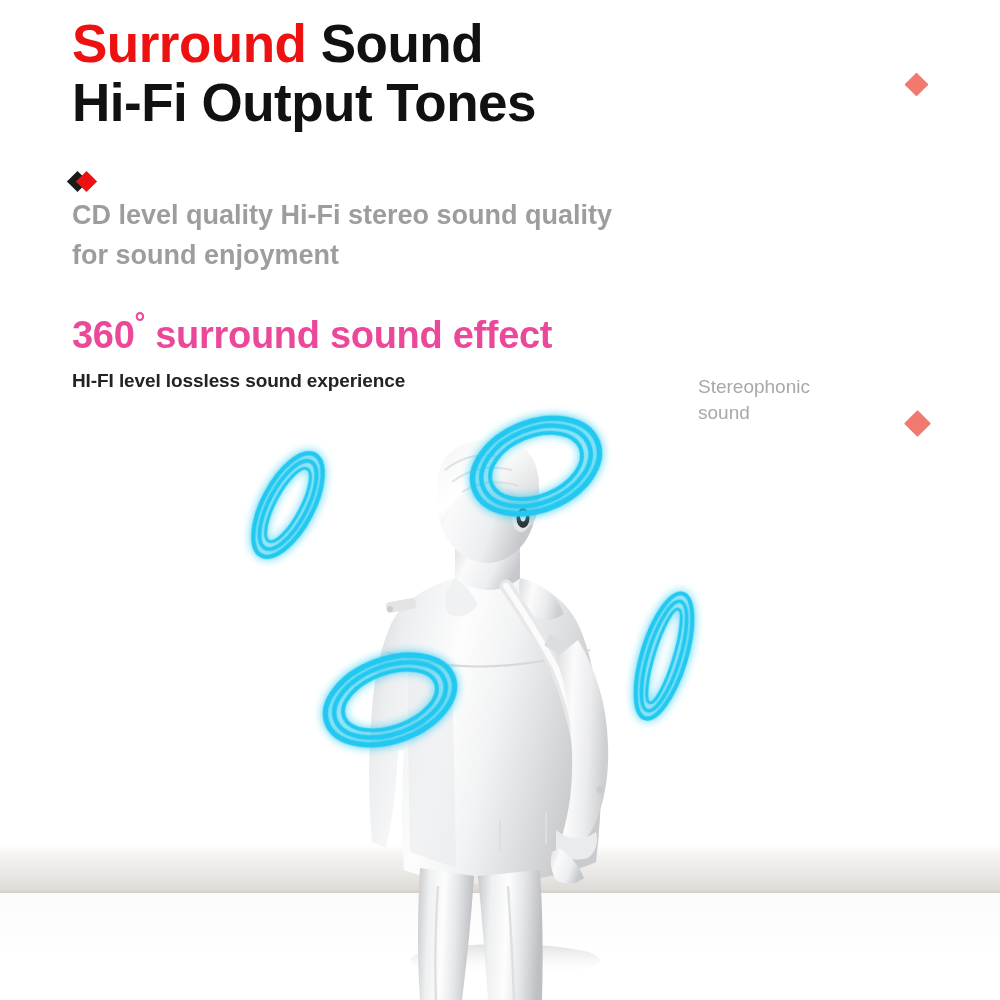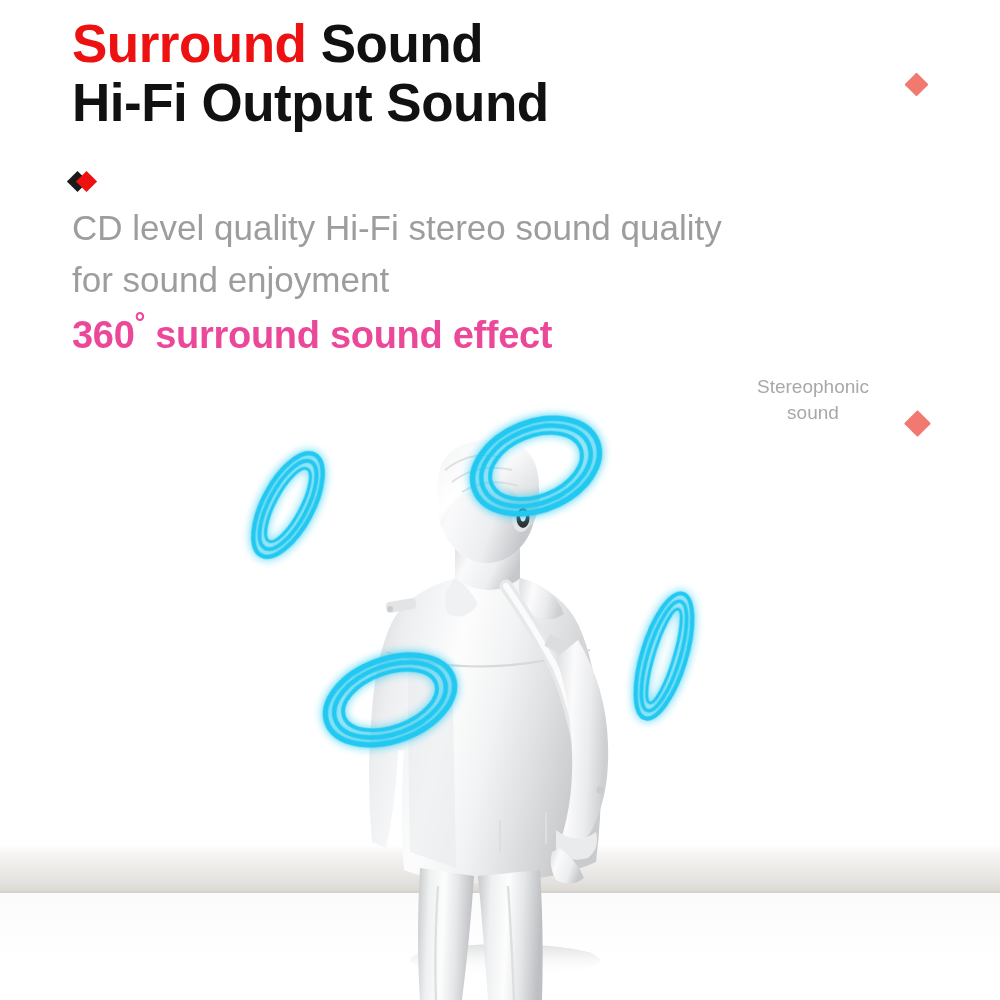--- a/index.html
+++ b/index.html
@@ -51,24 +51,24 @@
     height: 15px;
     top: 2px;
     transform: rotate(45deg);
   }
   .bullet-mark .dia-black { left: 0px;  background: #1a1a1a; }
   .bullet-mark .dia-red   { left: 9px;  background: #ee1111; }
 
   .subtitle {
     position: absolute;
     left: 72px;
-    top: 202px;
+    top: 196px;
     width: 700px;
-    font-size: 35px;
-    font-weight: 400;
+    font-size: 27px;
+    font-weight: 700;
     line-height: 1.48;
     color: #9d9d9d;
   }
 
   .section-title {
     position: absolute;
     left: 72px;
     top: 314px;
     font-size: 38px;
     font-weight: bold;
@@ -113,21 +113,21 @@
     height: 19px;
     background: #f2796f;
   }
 
   
   .stereo-label {
     position: absolute;
     right: 72px;
     top: 374px;
     width: 230px;
-    text-align: center;
+    text-align: left;
     font-size: 19px;
     font-weight: 400;
     line-height: 1.38;
     color: #a8a8a8;
   }
 
   
   #scene {
     position: absolute;
     left: 0;
@@ -173,35 +173,36 @@
     stroke-linecap: round;
   }
 </style>
 </head>
 <body>
 
 <div id="page">
 
   <div class="headline">
     <span class="hl-red">Surround</span><span> Sound</span>
-    <span class="hl-line2">Hi-Fi Output Sound</span>
+    <span class="hl-line2">Hi-Fi Output Tones</span>
   </div>
 
   <div class="bullet-mark">
     <span class="dia dia-black"></span>
     <span class="dia dia-red"></span>
   </div>
 
   <div class="subtitle">
     <div>CD level quality Hi-Fi stereo sound quality</div>
     <div>for sound enjoyment</div>
   </div>
 
   <div class="section-title"><span>360</span><span class="deg">°</span><span> surround sound effect</span></div>
 
+  <div class="section-sub">HI-FI level lossless sound experience</div>
 
   <div id="accent-top-right" class="accent-diamond"></div>
   <div id="accent-stereo" class="accent-diamond"></div>
 
   <div class="stereo-label">
     <div>Stereophonic</div>
     <div>sound</div>
   </div>
 
   <div id="scene">

